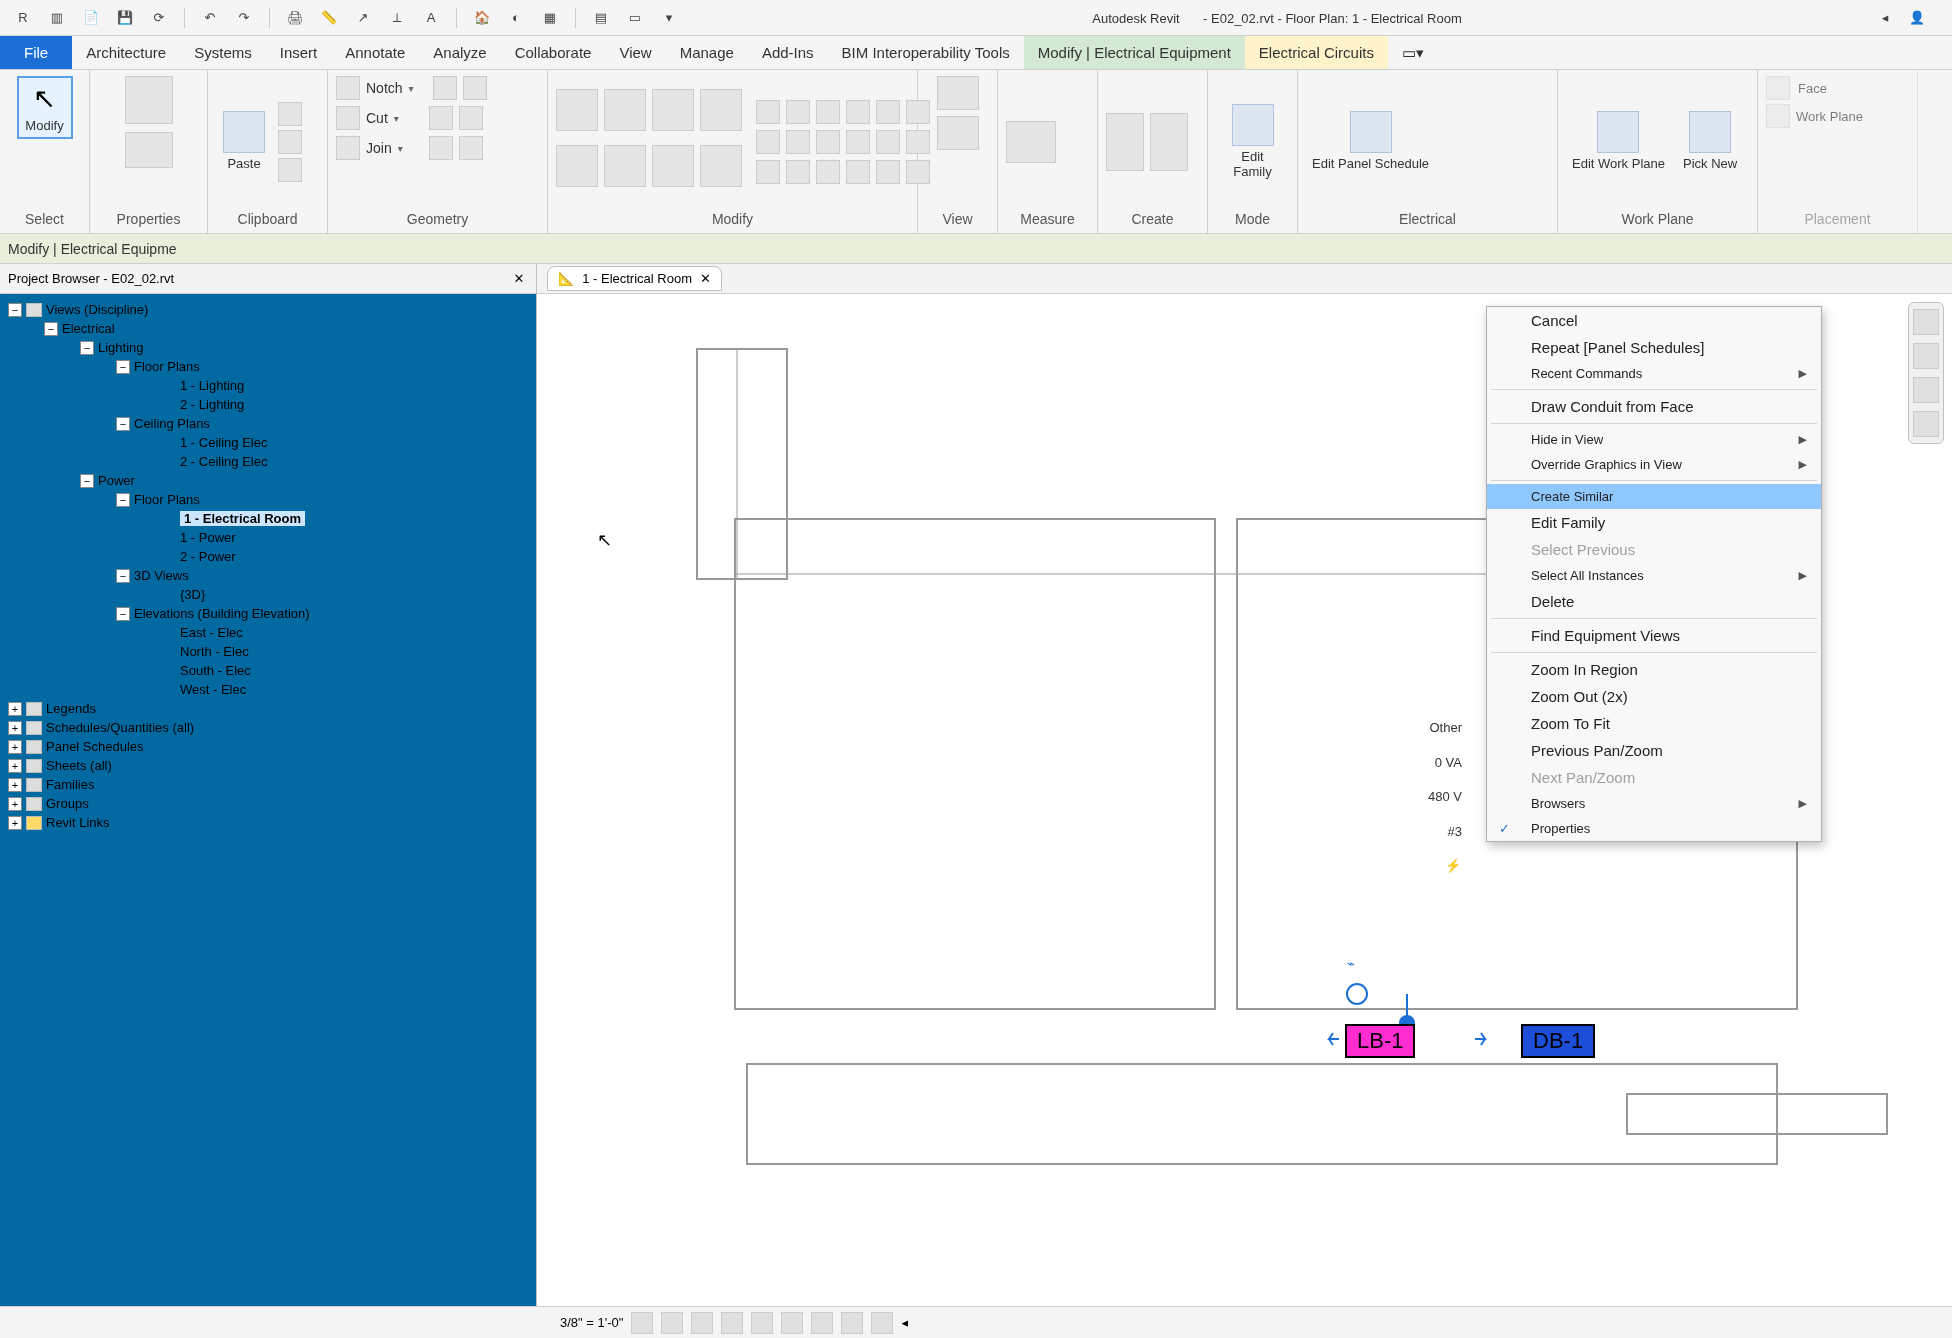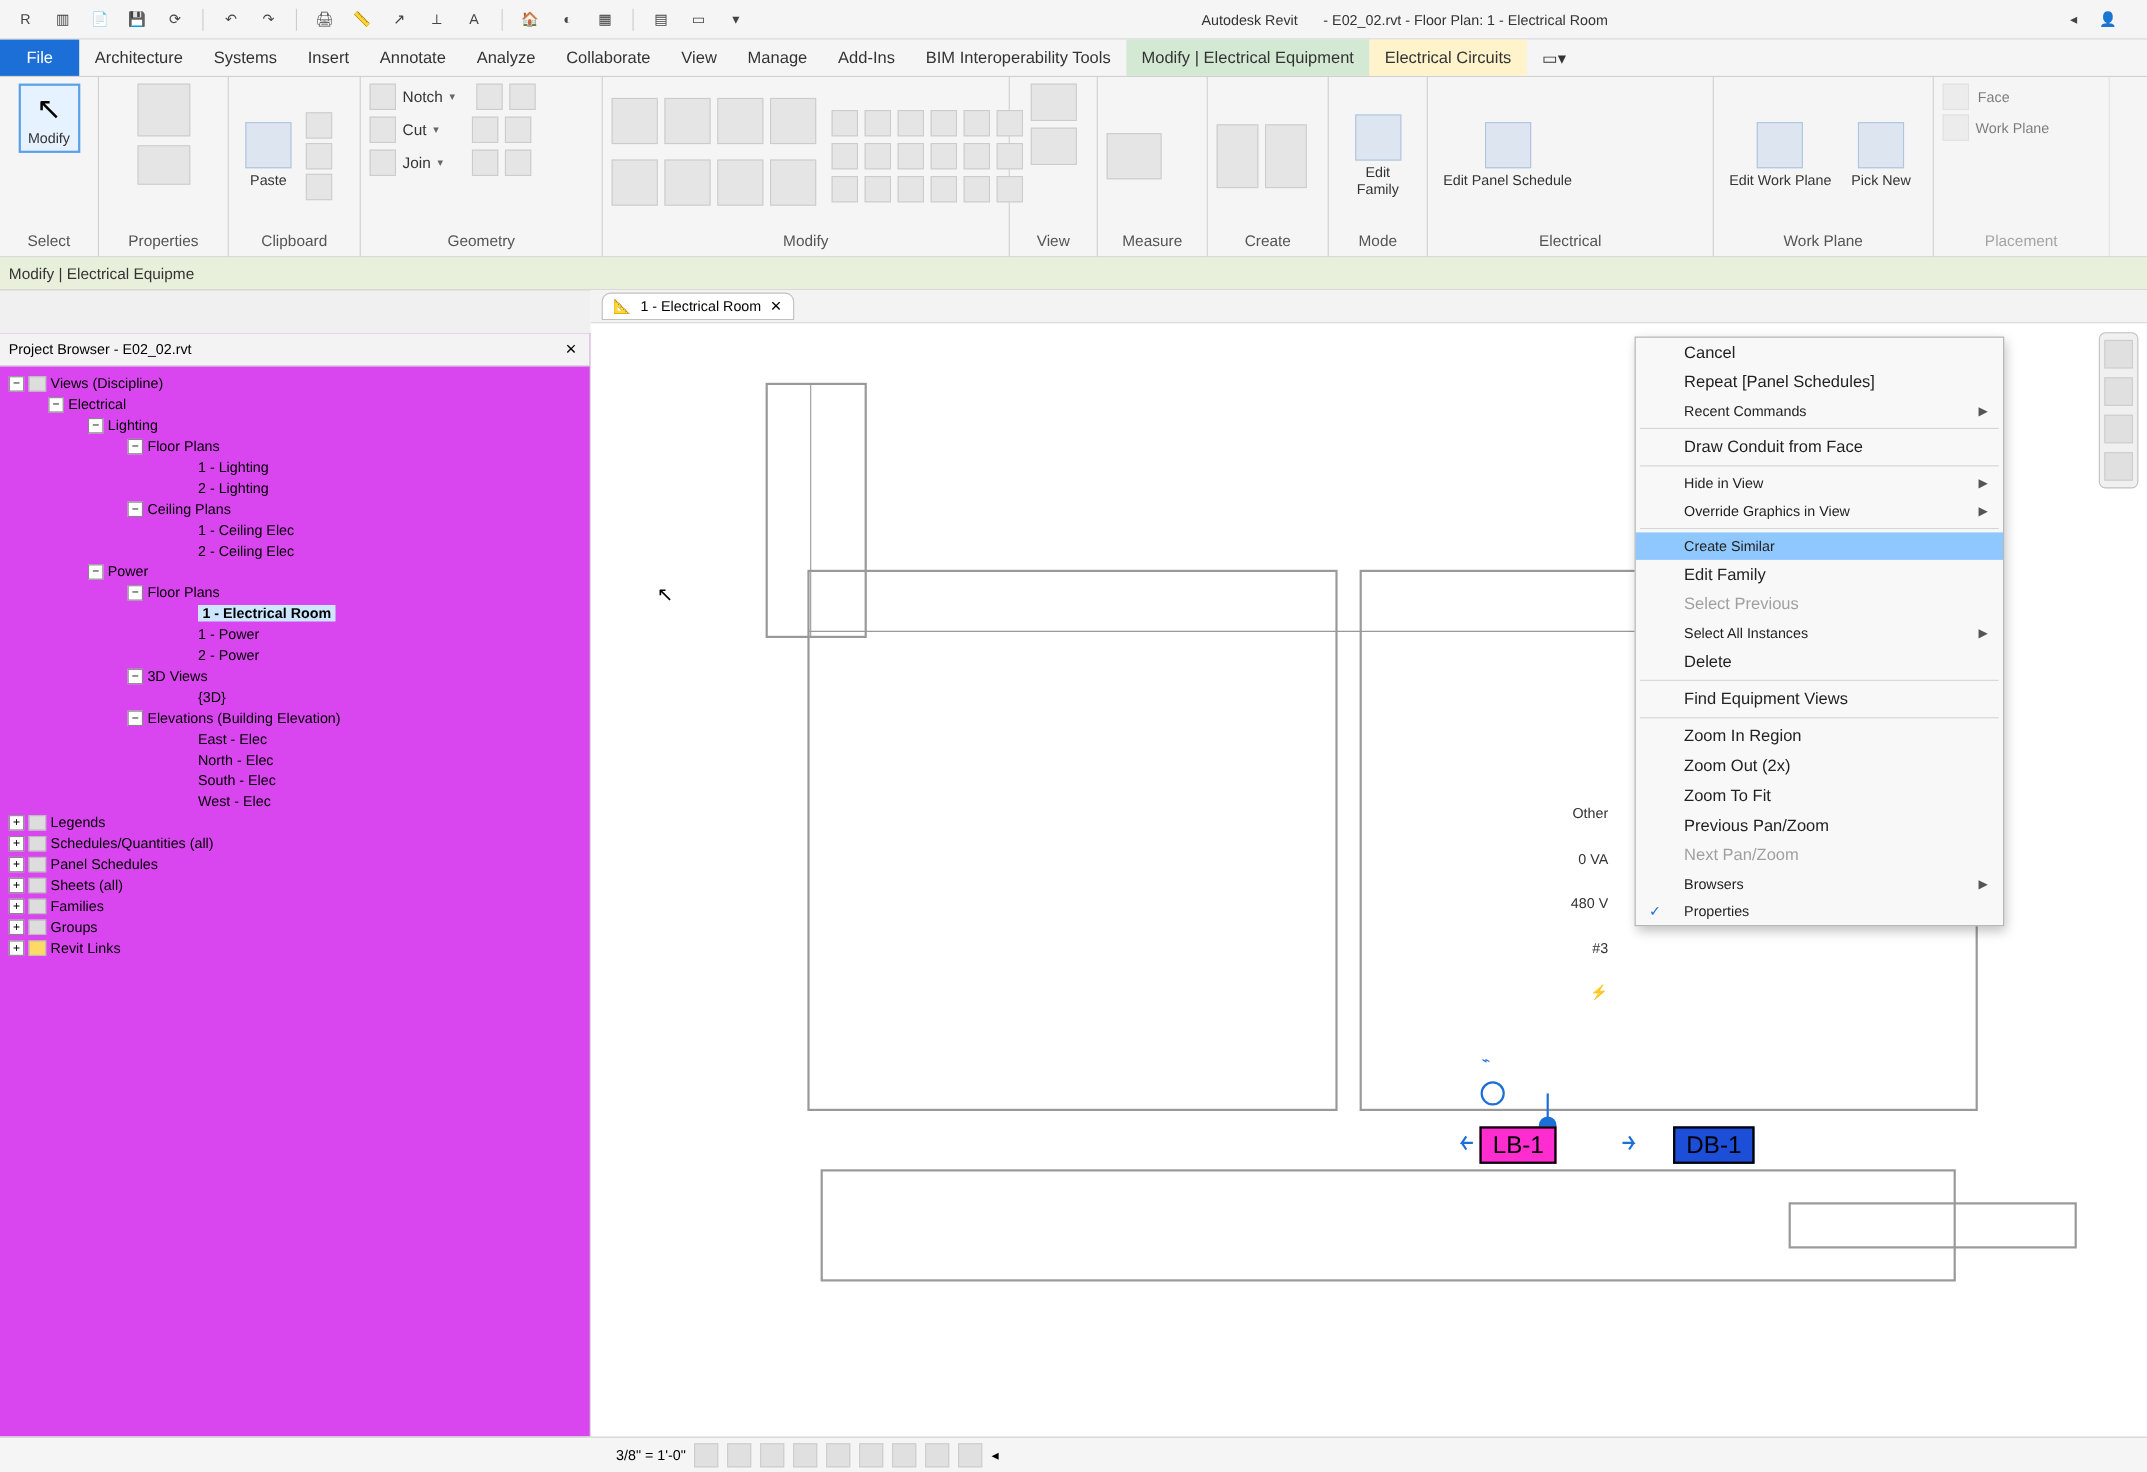--- a/index.html
+++ b/index.html
@@ -34,21 +34,21 @@
 .geom-row .lbl { font-size: 14px; color: #333; }
 .arrow-down { font-size: 10px; color: #666; }
 
 
 .context-bar { height: 30px; background: #e8f0dc; display: flex; align-items: center; padding-left: 8px; color: #333; font-size: 14px; border-bottom: 1px solid #d0d0d0; }
 
 
 .body { display: flex; height: calc(1338px - 36px - 34px - 164px - 30px - 32px); }
 
 
-.pbrowser { width: 537px; background: #d946ef; border-right: 1px solid #c0c0c0; display: flex; flex-direction: column; margin-top: 39px; }
+.pbrowser { width: 537px; background: #0369a1; border-right: 1px solid #c0c0c0; display: flex; flex-direction: column; }
 .pb-header { height: 30px; background: #f3f3f3; border-bottom: 1px solid #d0d0d0; display: flex; align-items: center; padding: 0 8px; justify-content: space-between; font-size: 14px; }
 .pb-close { width: 18px; height: 18px; display: flex; align-items: center; justify-content: center; cursor: pointer; }
 .pb-tree { padding: 6px 4px; overflow-y: auto; flex: 1; }
 .tree-row { display: flex; align-items: center; gap: 4px; padding: 2px 0; cursor: pointer; font-size: 15px; }
 .tree-ind0 { padding-left: 4px; }
 .tree-ind1 { padding-left: 40px; }
 .tree-ind2 { padding-left: 76px; }
 .tree-ind3 { padding-left: 112px; }
 .tree-ind5 { padding-left: 176px; }
 .exp { width: 14px; height: 14px; border: 1px solid #888; display: flex; align-items: center; justify-content: center; font-size: 11px; background: #fff; }
@@ -62,21 +62,21 @@
 .doc-tab .x { cursor: pointer; }
 .canvas { flex: 1; position: relative; background: #fff; overflow: hidden; }
 
 .canvas svg { position: absolute; top: 0; left: 0; }
 
 
 .panel-label { position: absolute; border: 2px solid #000; background: #1d4ed8; padding: 2px 10px; font-size: 22px; font-family: Arial; }
 .panel-label.sel { background: #ff2dd0; color: #000; }
 
 .data-col { position: absolute; right: 490px; top: 420px; text-align: right; font-size: 16px; color: #333; line-height: 2.2; }
-.data-col div { margin-bottom: 6px; margin-top: 12px; }
+.data-col div { margin-bottom: 6px; }
 
 
 .ctx-menu { position: absolute; top: 12px; right: 130px; width: 336px; background: #f8f8f8; border: 1px solid #b0b0b0; box-shadow: 2px 4px 10px rgba(0,0,0,.25); }
 .ctx-item { padding: 5px 14px 5px 44px; font-size: 15px; color: #222; display: flex; justify-content: space-between; align-items: center; cursor: pointer; position: relative; }
 .ctx-item.disabled { color: #a0a0a0; }
 .ctx-item.hi { background: #8fc8ff; }
 .ctx-item .sub { font-size: 11px; color: #555; }
 .ctx-sep { height: 1px; background: #d5d5d5; margin: 3px 4px; }
 .ctx-item .chk { position: absolute; left: 12px; color: #1d6fd8; }
 

